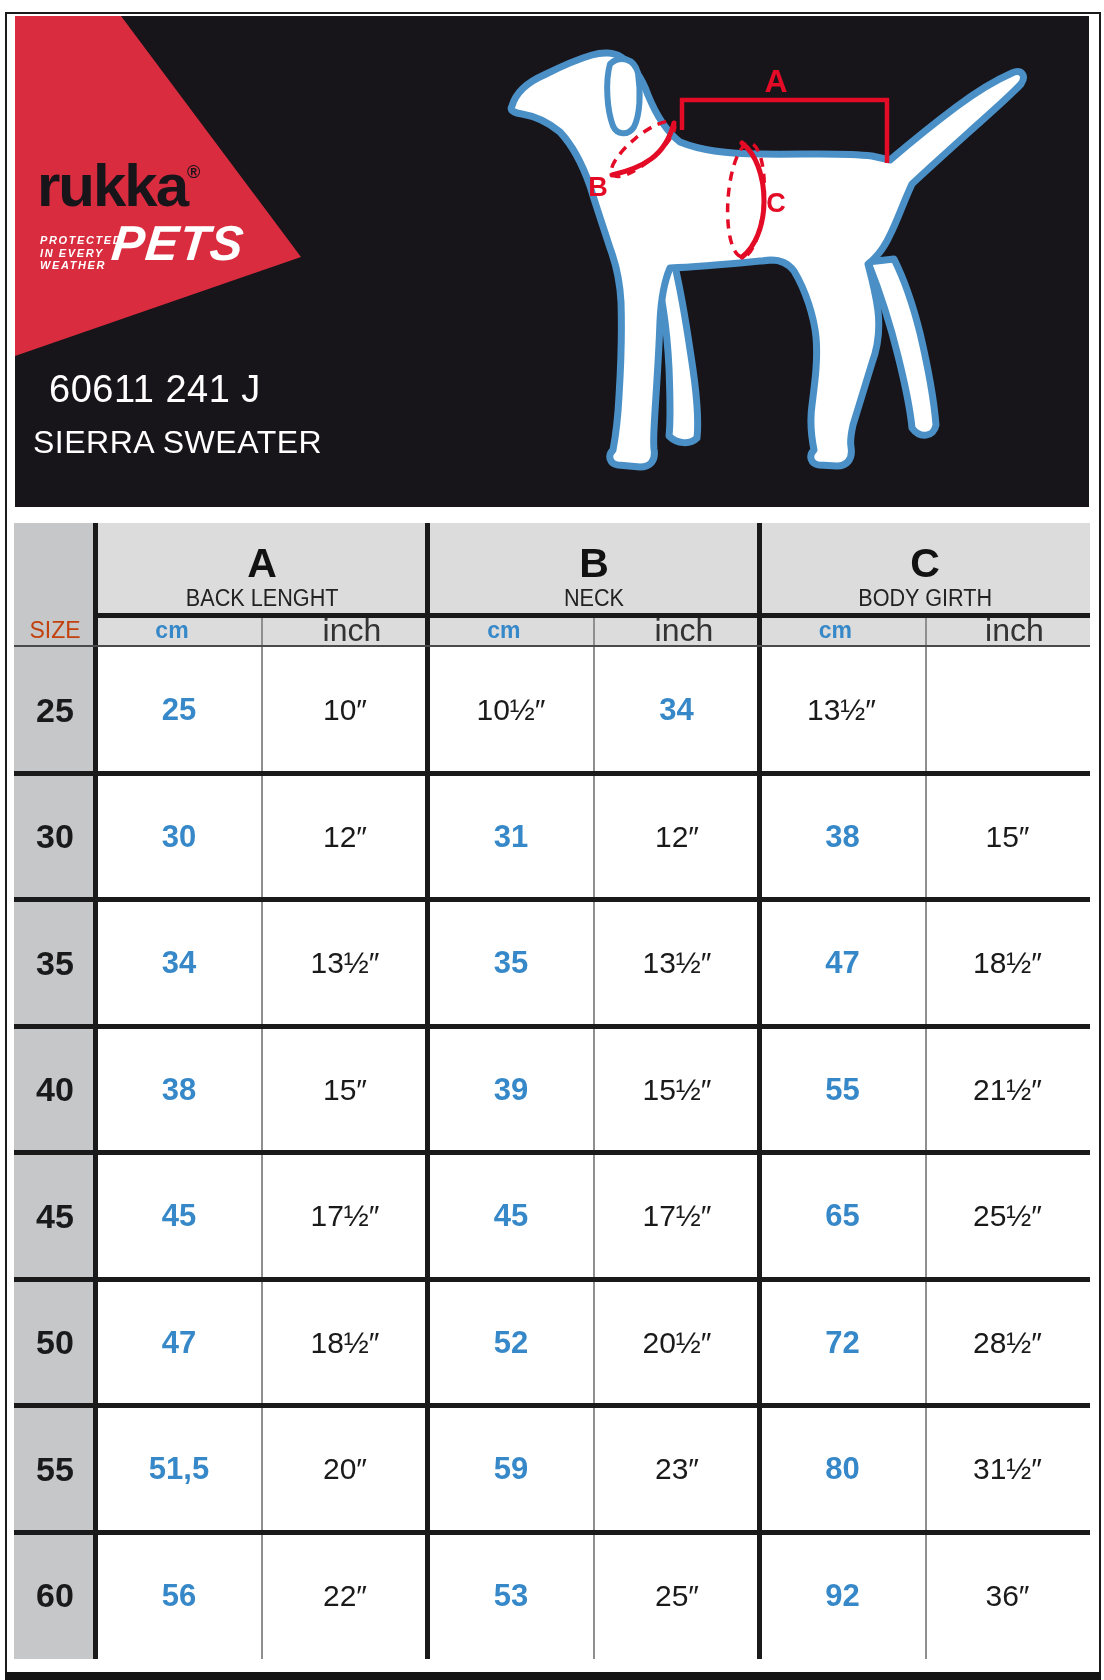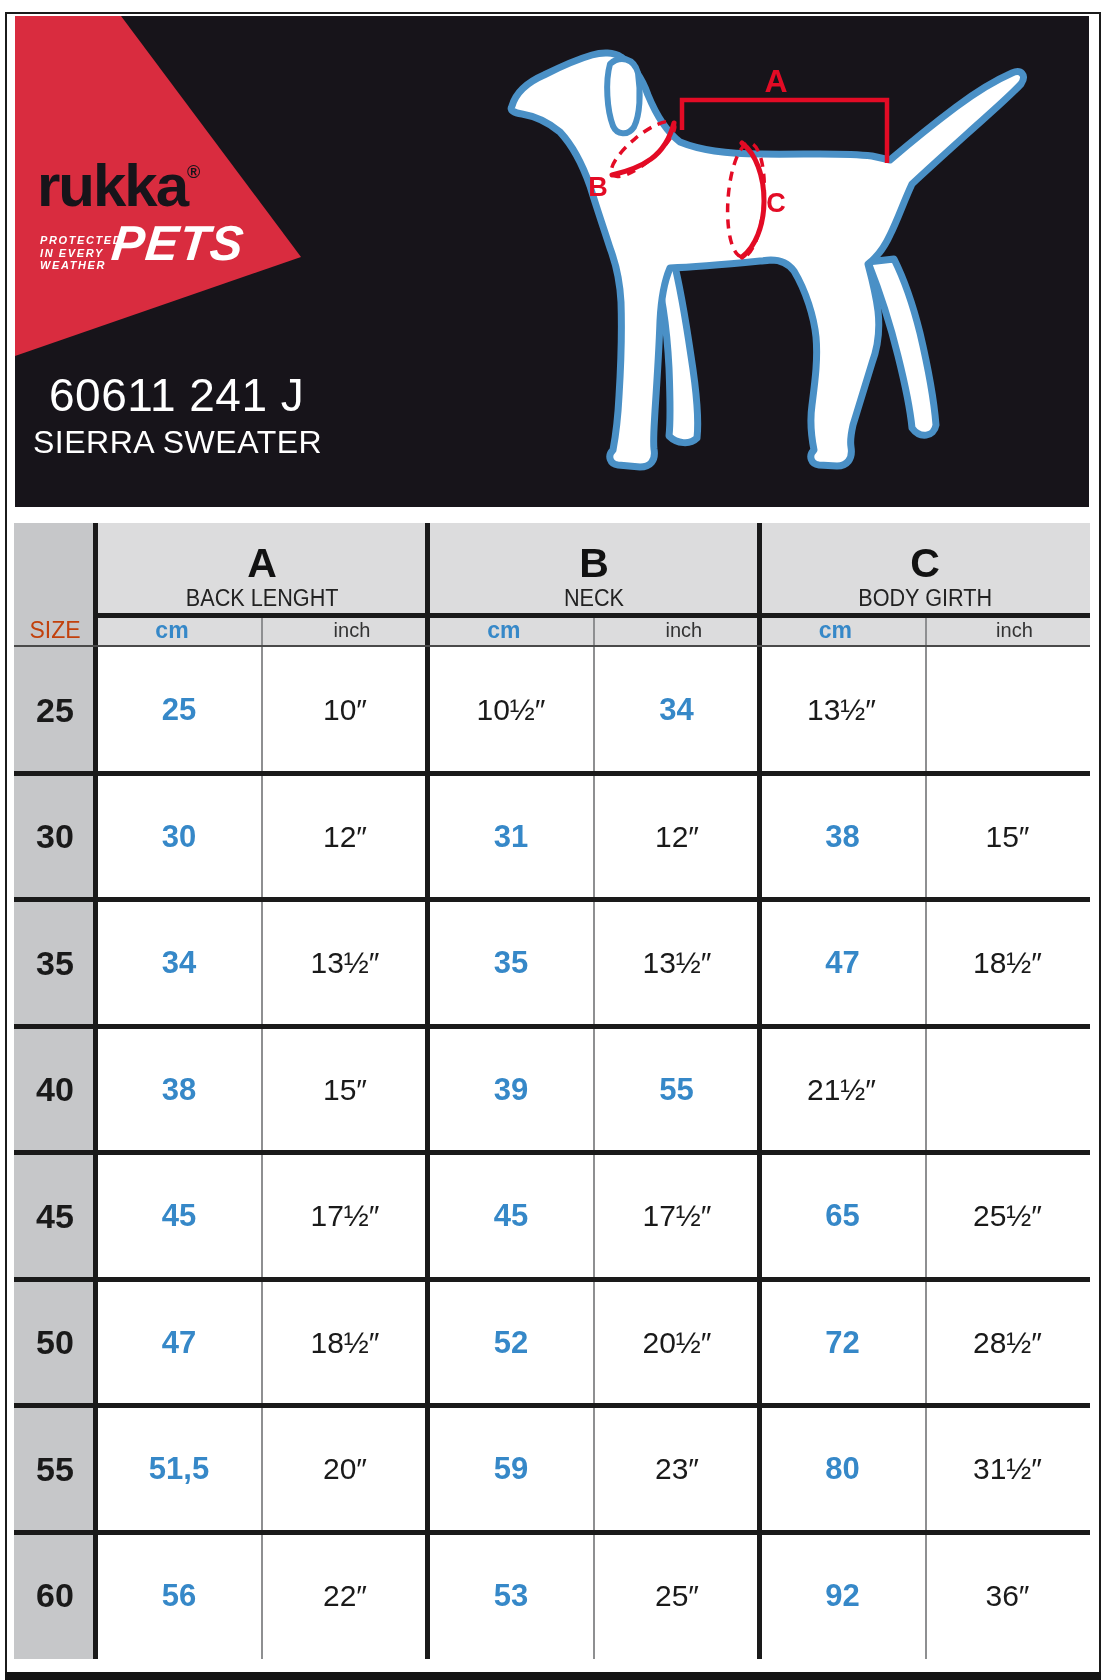--- a/index.html
+++ b/index.html
@@ -31,21 +31,21 @@
     font-size:11px;font-weight:bold;font-style:italic;
     line-height:12.5px;letter-spacing:1.6px;
   }
   .logo-pets{
     position:absolute;left:97px;top:203px;color:#ffffff;
     font-size:49px;font-weight:bold;font-style:italic;line-height:1;
     transform:skewX(-6deg);letter-spacing:1px;
   }
   .product-code{
     position:absolute;left:34px;top:352px;color:#ffffff;
-    font-size:46px;font-weight:400;letter-spacing:0.5px;
+    font-size:38px;font-weight:400;letter-spacing:0.5px;
   }
   .product-name{
     position:absolute;left:18px;top:408px;color:#ffffff;
     font-size:32px;font-weight:400;letter-spacing:0.5px;
   }
   .dog-svg{position:absolute;left:425px;top:4px;}
   
   .size-table{
     position:absolute;left:14px;top:523px;width:1076px;height:1136px;
   }
@@ -60,21 +60,21 @@
   .sec-name{font-size:23px;color:#222;line-height:30px;transform:scaleX(.94);letter-spacing:0;}
 
   .size-label{
     position:absolute;left:0;top:92px;width:82px;height:30px;z-index:2;
     display:flex;align-items:center;justify-content:center;
     font-size:23px;color:#c2410c;
   }
   .unit-row{position:absolute;left:82px;top:92px;width:994px;height:30px;z-index:2;display:flex;}
   .unit-cell{display:flex;align-items:center;justify-content:center;}
   .unit-cm{color:#3688c8;font-weight:bold;font-size:23px;}
-  .unit-inch{color:#333;font-size:20px;padding-left:28px;}
+  .unit-inch{color:#333;font-size:32px;padding-left:28px;}
   .uw1{width:166px;}.uw2{width:166px;}.uw3{width:166px;}.uw4{width:166px;}.uw5{width:165px;}.uw6{width:165px;}
 
   .rows-wrap{position:absolute;left:0;top:124px;width:1076px;height:1012px;z-index:2;display:flex;flex-direction:column;}
   .trow{flex:1;display:flex;}
   .cell{display:flex;align-items:center;justify-content:center;}
   .c-size{width:82px;font-size:34px;font-weight:bold;color:#1a1a1a;}
   .c-cm{font-size:31px;font-weight:bold;color:#3688c8;}
   .c-in{font-size:30px;color:#1a1a1a;}
   .cw1{width:166px;}.cw2{width:166px;}.cw3{width:166px;}.cw4{width:166px;}.cw5{width:165px;}.cw6{width:165px;}
 
@@ -228,20 +228,21 @@
     <div class="cell c-cm cw3">35</div>
     <div class="cell c-in cw4">13½″</div>
     <div class="cell c-cm cw5">47</div>
     <div class="cell c-in cw6">18½″</div>
   </div>
   <div class="trow">
     <div class="cell c-size">40</div>
     <div class="cell c-cm cw1">38</div>
     <div class="cell c-in cw2">15″</div>
     <div class="cell c-cm cw3">39</div>
+    <div class="cell c-in cw4">15½″</div>
     <div class="cell c-cm cw5">55</div>
     <div class="cell c-in cw6">21½″</div>
   </div>
   <div class="trow">
     <div class="cell c-size">45</div>
     <div class="cell c-cm cw1">45</div>
     <div class="cell c-in cw2">17½″</div>
     <div class="cell c-cm cw3">45</div>
     <div class="cell c-in cw4">17½″</div>
     <div class="cell c-cm cw5">65</div>

